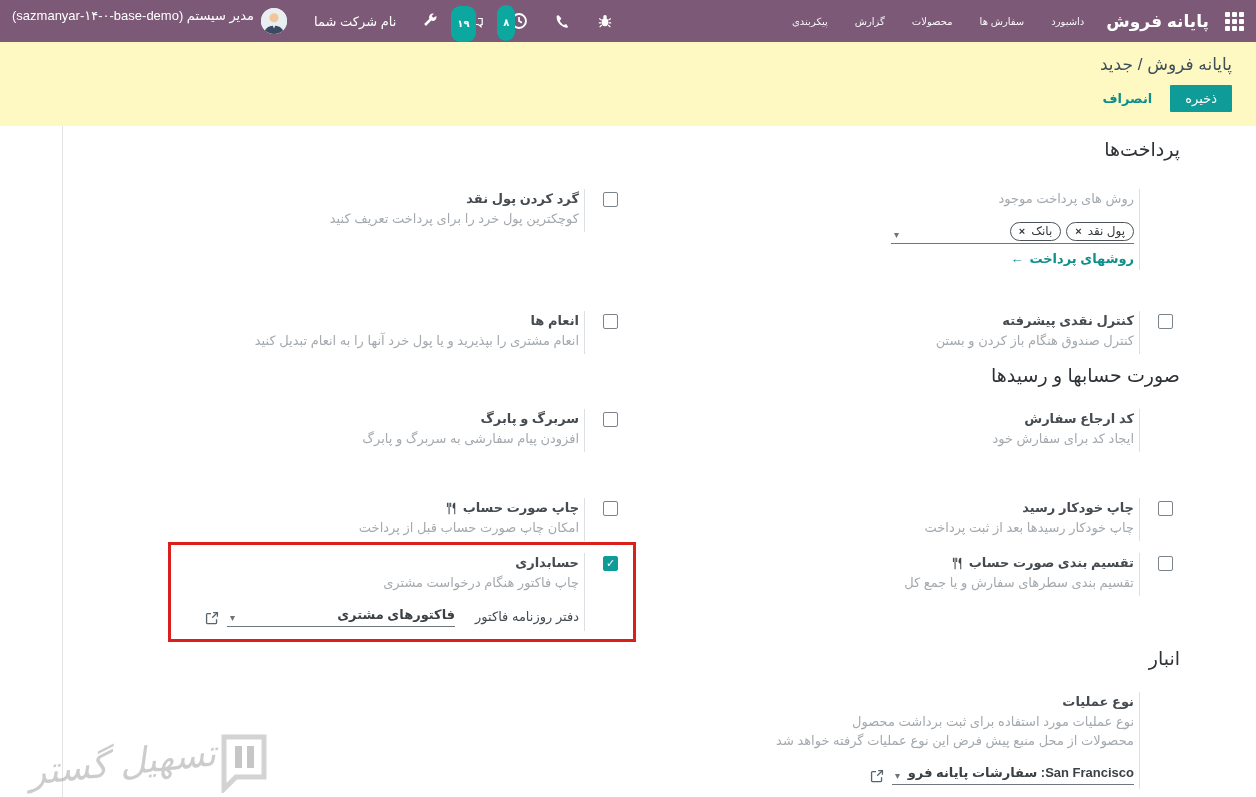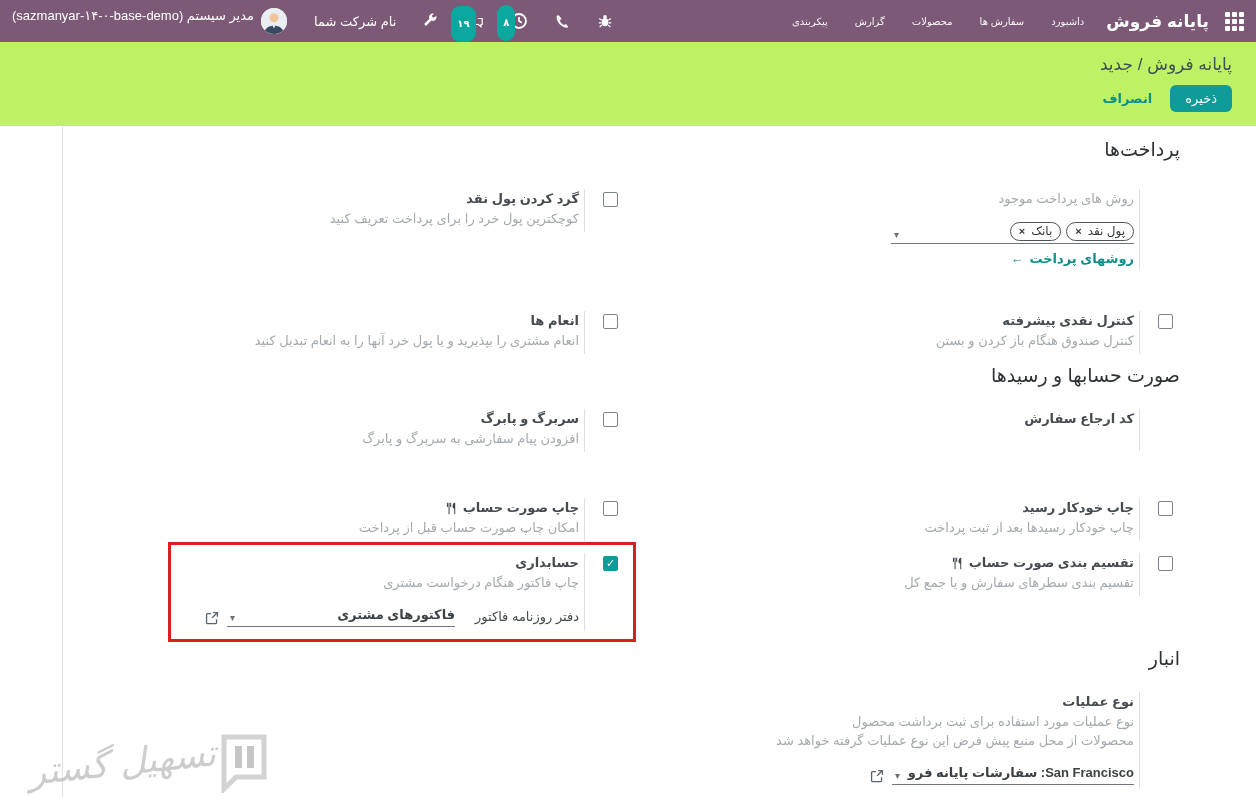--- a/index.html
+++ b/index.html
@@ -18,25 +18,25 @@
   .tb-spacer { flex:1; }
   .systray { display:flex; align-items:center; }
   .tray-item { position:relative; margin-right:13px; margin-left:13px; display:flex; align-items:center; cursor:pointer; }
   .badge { position:absolute; top:-7px; left:-13px; background:#0ca79f; color:#fff;
     border-radius:9px; font-size:10px; line-height:14px; padding:11px 6px; font-weight:700; }
   .company-name, .user-name { font-size:13px; white-space:nowrap; cursor:pointer; }
   .avatar { width:26px; height:26px; border-radius:50%; overflow:hidden; margin-left:7px; flex:none; background:#e9eef2; }
   .user-menu { display:flex; align-items:flex-start; margin-right:14px; cursor:pointer; }
 
   
-  .control-panel { background:#bef264; padding:12px 24px 14px; }
+  .control-panel { background:#fef9c3; padding:12px 24px 14px; }
   .breadcrumb { font-size:17px; color:#3d4f57; }
   .cp-buttons { margin-top:10px; display:flex; align-items:center; }
   .btn-save { background:#0f9b97; color:#fff; border:none; padding:6px 15px; font-size:13px;
-    border-radius:6px; cursor:pointer; font-family:inherit; }
+    border-radius:1px; cursor:pointer; font-family:inherit; }
   .btn-discard { background:transparent; color:#0e8f8a; border:none; padding:6px 12px;
     margin-right:6px; font-size:13px; cursor:pointer; font-family:inherit;font-weight:bold; }
 
   
   .sheet { position:relative; padding:8px 76px 0 70px; min-height:672px; }
   .sheet-edge { position:absolute; left:62px; top:0; bottom:-200px; width:1px; background:#e4e4e4; }
   h2.section { font-size:19px; font-weight:400; color:#2e3237; }
   h2.payments  { margin:4px 0 28px; }
   h2.bills     { margin:10px 0 22px; }
   h2.inventory { margin:16px 0 22px; }
@@ -245,20 +245,21 @@
     <h2 class="section bills">صورت حسابها و رسیدها</h2>
 
     <div class="srow srow3">
       <div class="scol">
         <div class="sbox">
           <div class="cbcell"></div>
           <div class="txtcell">
             <div class="stitle">
                 <span class="ttl">کد ارجاع سفارش</span>
               </div>
+            <div class="sdesc">ایجاد کد برای سفارش خود</div>
           </div>
         </div>
       </div>
       <div class="scol">
         <div class="sbox">
           <div class="cbcell">
             <span class="cb"></span>
           </div>
           <div class="txtcell">
             <div class="stitle">

